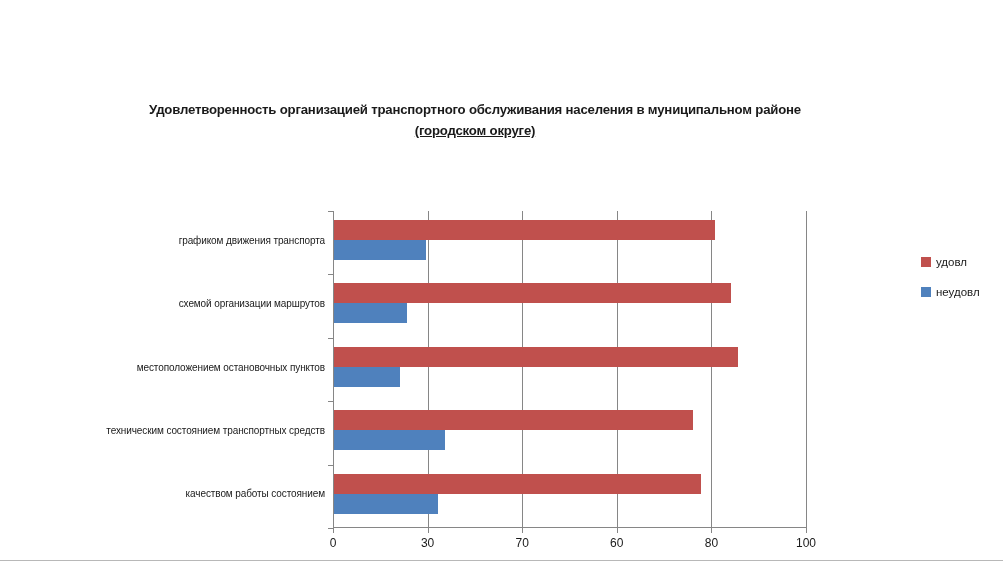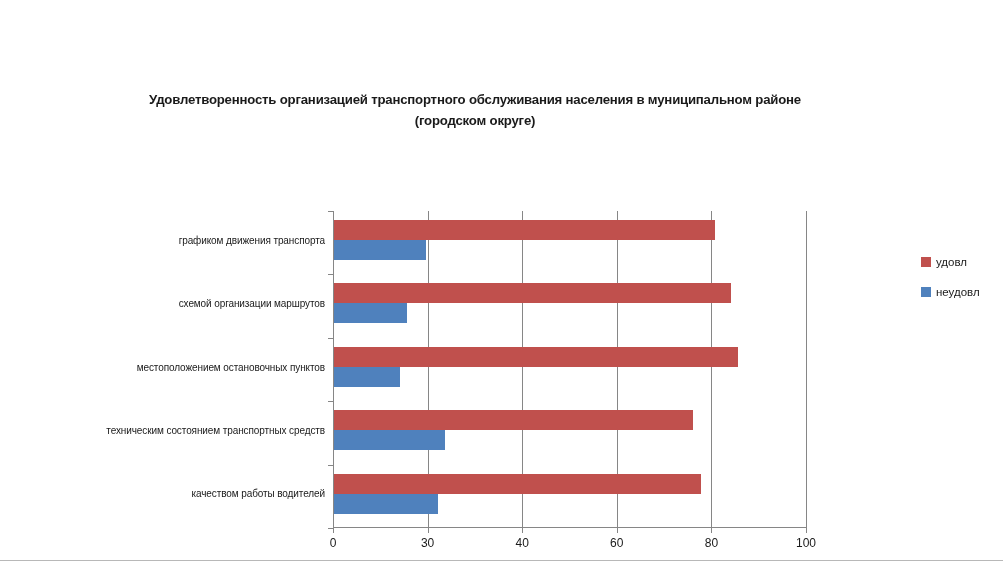--- a/index.html
+++ b/index.html
@@ -21,31 +21,32 @@
     top: 0;
     width: 1003px;
     height: 561px;
     background: #ffffff;
   }
 
   
   .chart-title {
     position: absolute;
     left: 80px;
-    top: 89px;
+    top: 99px;
     width: 790px;
     text-align: center;
     font-size: 13.2px;
     font-weight: bold;
     color: #1a1a1a;
     line-height: 21px;
     letter-spacing: -0.2px;
   }
   .chart-title .line2 {
     display: block;
+    text-decoration: underline;
   }
 
   
   .plot-area {
     position: absolute;
     left: 333px;
     top: 211px;
     width: 473px;
     height: 317px;
   }
@@ -210,32 +211,32 @@
           <div class="bar bar-udovl" style="width: 380.765px; background: rgb(192, 80, 77);"></div>
           <div class="bar bar-neudovl" style="width: 92.235px; background: rgb(79, 129, 189);"></div>
         </div>
       </div>
     <div id="xticks">
         <div class="xtick-mark" style="left: 0px;"></div>
         <div class="xtick-label" style="left: 0px;">0</div>
         <div class="xtick-mark" style="left: 94.6px;"></div>
         <div class="xtick-label" style="left: 94.6px;">30</div>
         <div class="xtick-mark" style="left: 189.2px;"></div>
-        <div class="xtick-label" style="left: 189.2px;">40</div>
+        <div class="xtick-label" style="left: 189.2px;">70</div>
         <div class="xtick-mark" style="left: 283.8px;"></div>
         <div class="xtick-label" style="left: 283.8px;">60</div>
         <div class="xtick-mark" style="left: 378.4px;"></div>
         <div class="xtick-label" style="left: 378.4px;">80</div>
         <div class="xtick-mark" style="left: 473px;"></div>
         <div class="xtick-label" style="left: 473px;">100</div>
       </div>
   </div>
 
   <div id="catlabels">
-      <div class="cat-label" style="left: 15px; top: 488.3px;">качеством работы водителей</div>
+      <div class="cat-label" style="left: 15px; top: 488.3px;">качеством работы состоянием</div>
       <div class="cat-label" style="left: 15px; top: 424.9px;">техническим состоянием транспортных средств</div>
       <div class="cat-label" style="left: 15px; top: 361.5px;">местоположением остановочных пунктов</div>
       <div class="cat-label" style="left: 15px; top: 298.1px;">схемой организации маршрутов</div>
       <div class="cat-label" style="left: 15px; top: 234.7px;">графиком движения транспорта</div>
     </div>
 
   <div class="legend">
     <div class="legend-item">
       <span class="legend-swatch" id="sw0" style="background: rgb(192, 80, 77);"></span>
       <span class="legend-label">удовл</span>

